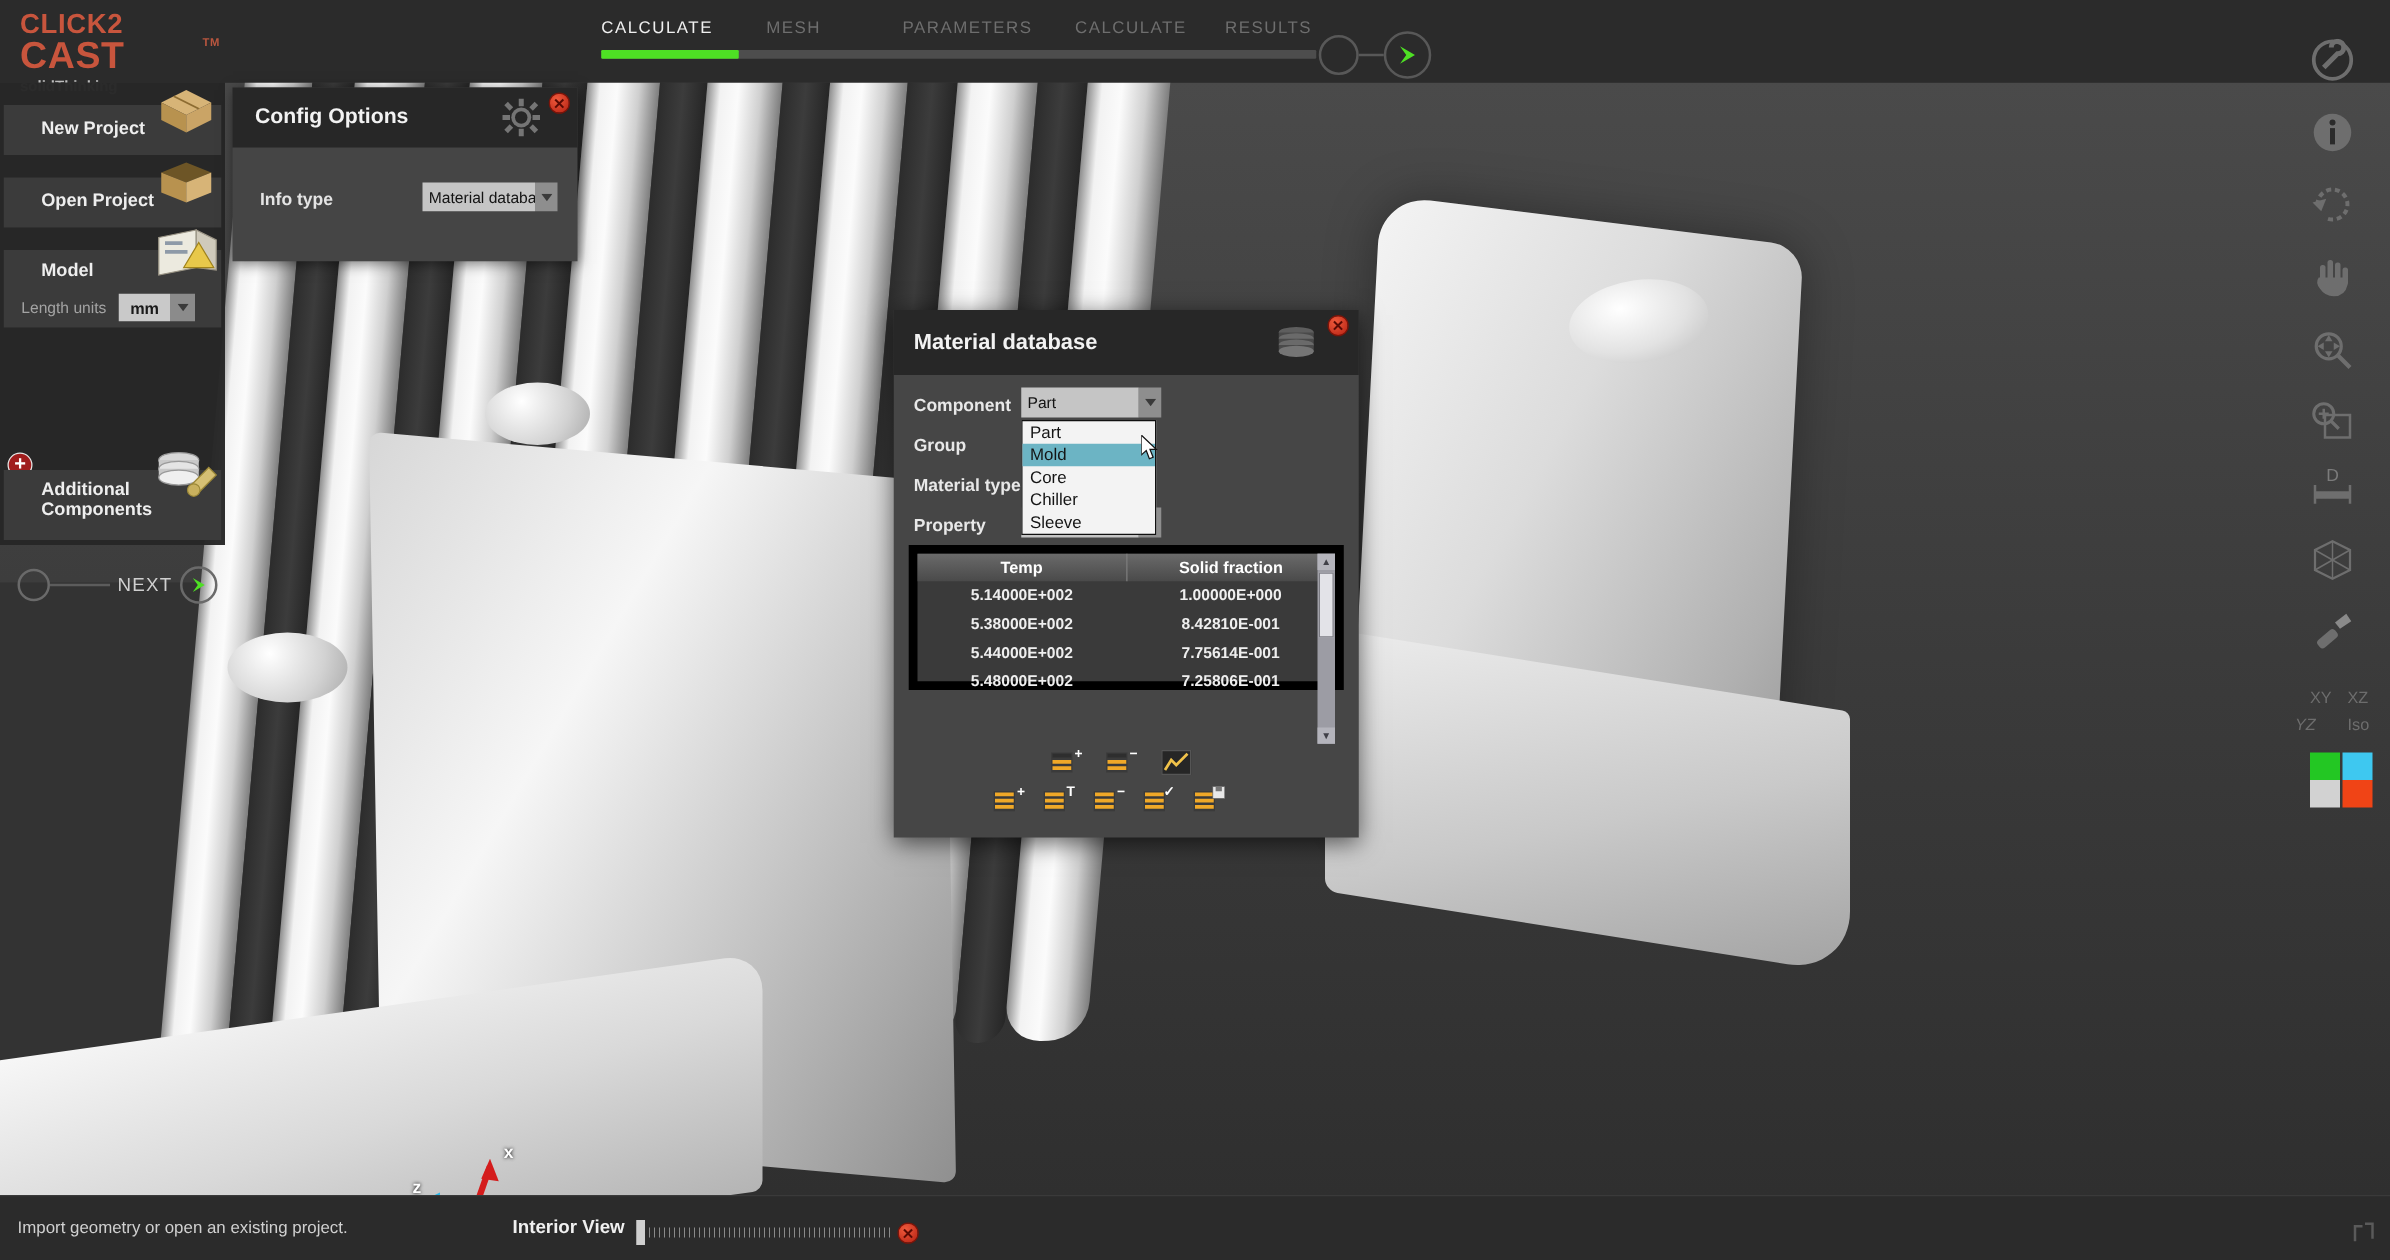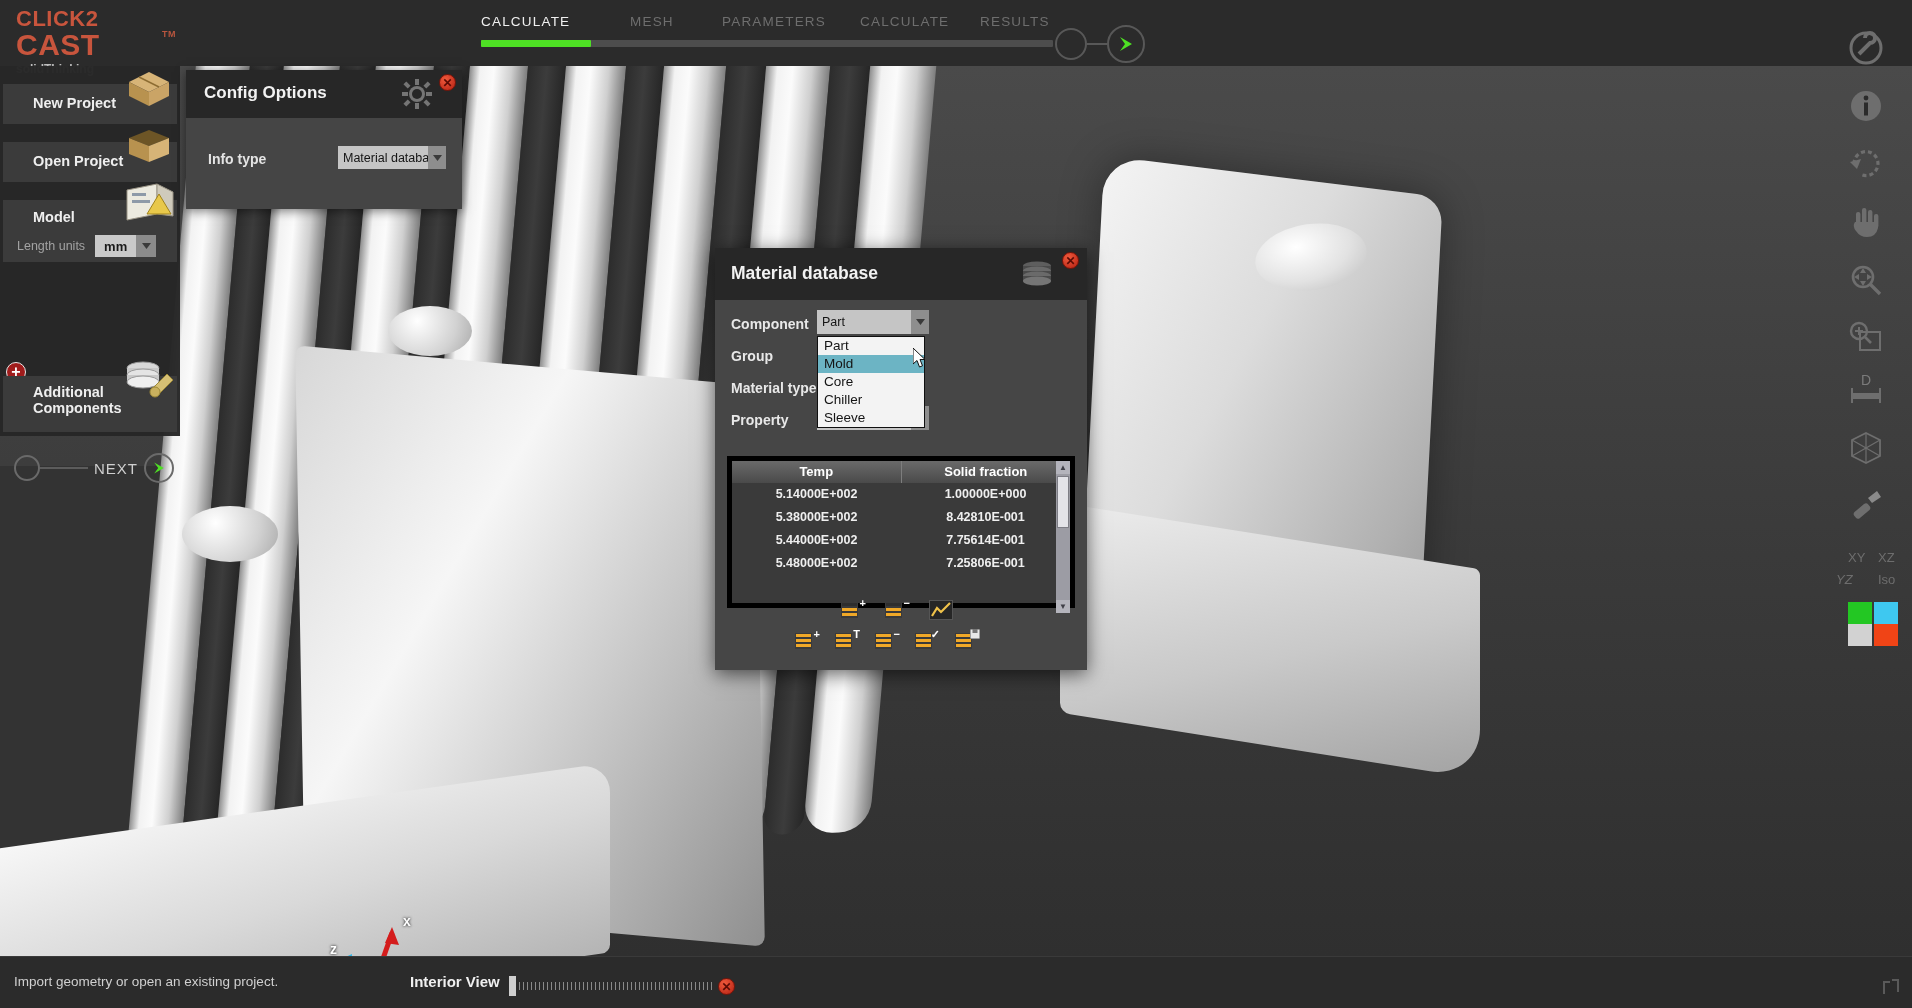--- a/index.html
+++ b/index.html
@@ -155,22 +155,22 @@
                font-weight: bold; }
   .wide-select { position: absolute; display: flex; height: 24px; }
   .wide-select .sel-val { width: 94px; }
   #dropdown-list { position: absolute; left: 102px; top: 88px; width: 108px;
                    background: #f3f3f3; border: 1px solid #101010; z-index: 30; }
   .dd-item { font-size: 13.5px; color: #141414; padding: 1px 6px; cursor: pointer;
              line-height: 16px; }
   .dd-item.sel { background: #6cb4c4; }
   #cursor-arrow { position: absolute; left: 198px; top: 100px; z-index: 40; }
 
-  #table-wrap { position: absolute; left: 12px; top: 188px; width: 348px; height: 152px;
-                background: #3a3a3a; border: 5px solid #000000; margin-top: 20px; }
+  #table-wrap { position: absolute; left: 12px; top: 188px; width: 348px; height: 116px;
+                background: #3a3a3a; border: 7px solid #000000; }
   #tbl-head { display: flex; height: 22px;
               background: linear-gradient(180deg,#6a6a6a,#4a4a4a); }
   #tbl-head div { flex: 1; text-align: center; color: #fff; font-size: 13px;
                   font-weight: bold; line-height: 21px; }
   .th-div { border-right: 1px solid #7d7d7d; }
   .trow { display: flex; height: 23px; }
   .trow div { flex: 1; text-align: center; color: #efefef; font-size: 12.5px;
               font-weight: bold; line-height: 23px; }
   #tbl-scroll { position: absolute; right: 0; top: 0; width: 14px; height: 152px;
                 background: #9c9ca4; cursor: pointer; }
@@ -267,21 +267,21 @@
       <div class="logo-l1">CLICK2</div>
       <div class="logo-l2">
         <span>CAST</span>
         <span class="logo-tm">TM</span>
       </div>
       <div class="logo-l3">solidThinking</div>
     </div>
 
     <div id="tabs">
       <div class="tab active" style="left:21px;">CALCULATE</div>
-      <div class="tab" style="left:170px;">MESH</div>
+      <div class="tab" style="left:153px;">MESH</div>
       <div class="tab" style="left:262px;">PARAMETERS</div>
       <div class="tab" style="left:400px;">CALCULATE</div>
       <div class="tab" style="left:520px;">RESULTS</div>
     </div>
 
     <div id="progress-track">
       <div id="progress-fill"></div>
     </div>
     <div id="node-circle"></div>
     <div id="node-line"></div>

